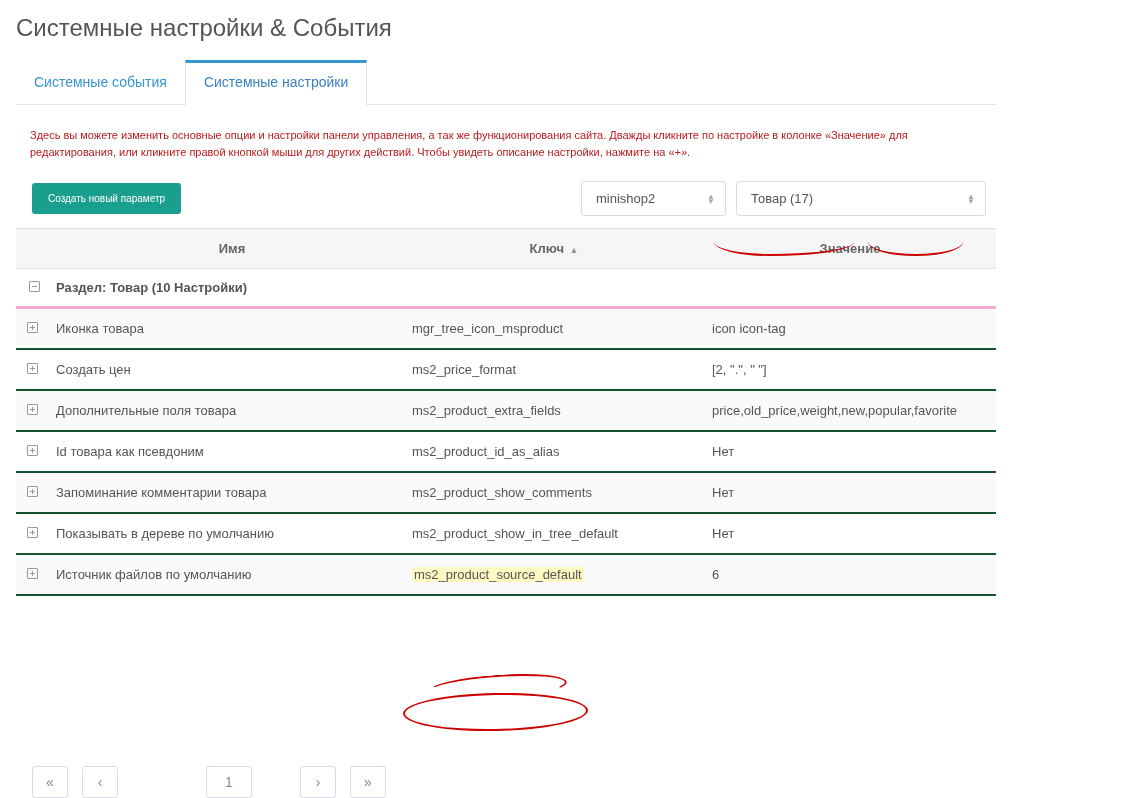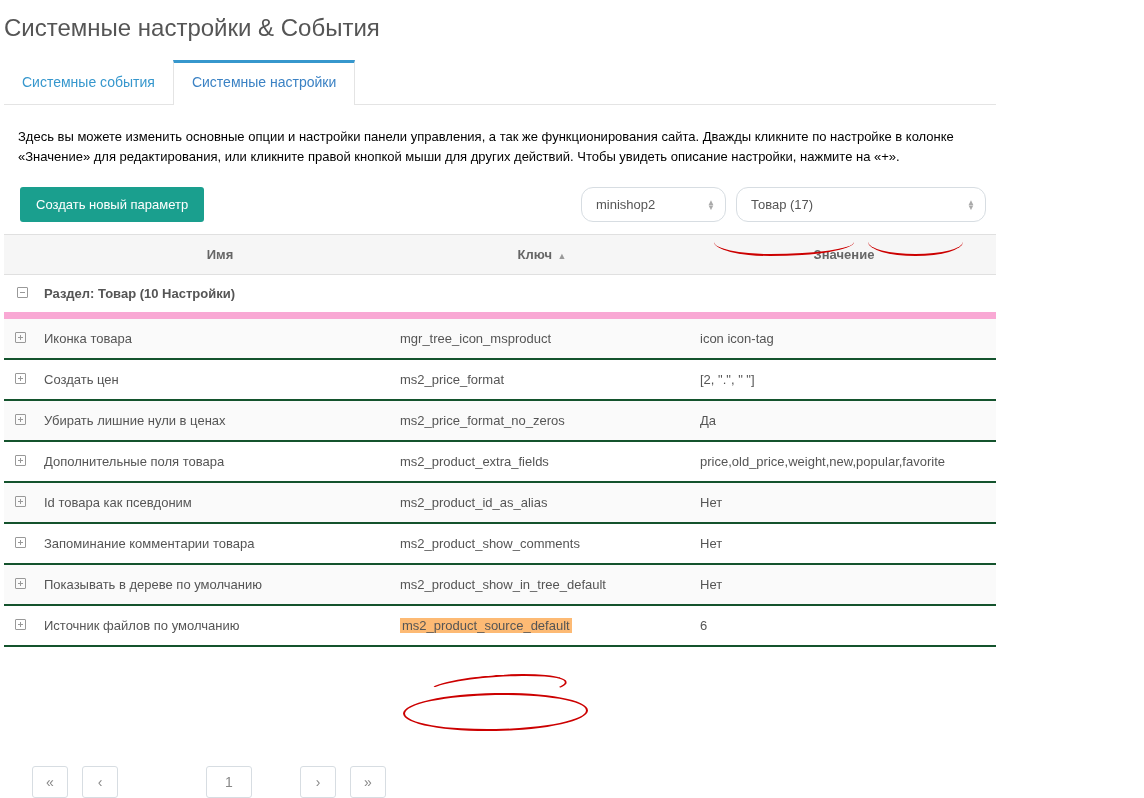--- a/index.html
+++ b/index.html
@@ -1,53 +1,53 @@
 <!DOCTYPE html>
 <html><head>
 <meta charset="utf-8">
 <style>
 *{box-sizing:border-box;margin:0;padding:0}
 body{font-family:-apple-system,BlinkMacSystemFont,"Segoe UI",Helvetica,Arial,sans-serif;font-size:13px;color:#444;background:#fff;overflow:hidden}
-.page{width:996px;height:798px;position:relative;padding:10px 0 0 4px}
+.page{width:996px;height:798px;position:relative;padding:10px 0 0 16px}
 h2{font-size:24px;font-weight:400;color:#555;margin:4px 0 18px 0}
 .tabs{display:flex;border-bottom:1px solid #e4e4e4}
 .tab{padding:14px 18px;color:#3697cd;cursor:pointer;font-size:14px}
 .tab.active{color:#3b82c4;border-top:3px solid #3697cd;border-left:1px solid #e4e4e4;border-right:1px solid #e4e4e4;background:#fff;margin-bottom:-1px;padding-top:11px}
-.desc{padding:22px 14px 10px 14px;color:#000000;font-size:13px;line-height:1.55}
+.desc{padding:22px 14px 10px 14px;color:#b91c1c;font-size:11px;line-height:1.55}
 .toolbar{display:flex;align-items:center;padding:10px 0 12px 16px}
-.btn-primary{background:#1a9f8e;color:#fff;border:none;padding:10px 16px;border-radius:3px;font-size:13px;cursor:pointer}
+.btn-primary{background:#1a9f8e;color:#fff;border:none;padding:10px 16px;border-radius:3px;font-size:10px;cursor:pointer}
 .spacer{flex:1}
-.select{display:flex;align-items:center;justify-content:space-between;border:1px solid #d7dde2;border-radius:12px;padding:9px 10px 9px 14px;margin-right:10px;font-size:13px;color:#555;background:#fff;cursor:pointer}
+.select{display:flex;align-items:center;justify-content:space-between;border:1px solid #d7dde2;border-radius:3px;padding:9px 10px 9px 14px;margin-right:10px;font-size:13px;color:#555;background:#fff;cursor:pointer}
 .select.ns{width:145px}
 .select.area{width:250px}
 .sort-icons{display:inline-flex;flex-direction:column;line-height:5px;color:#aaa;font-size:8px}
 .underline{position:absolute;border-top:2px solid #c00;border-radius:50%}
 .u1{top:242px;left:714px;width:140px;height:14px;border:none;border-bottom:2px solid #c00;border-radius:0 0 60% 40%/0 0 100% 100%}
 .u2{top:242px;left:868px;width:95px;height:14px;border:none;border-bottom:2px solid #c00;border-radius:0 0 50% 50%/0 0 100% 100%}
 .table{width:100%;border-collapse:collapse}
 .thead{background:#f6f6f6;border-top:1px solid #e0e0e0;border-bottom:1px solid #e0e0e0}
 .th{padding:12px 8px;text-align:center;color:#666;font-weight:600;font-size:13px}
 .th.exp{width:32px}
 .th.name{width:356px;padding-left:20px}
 .th.key{width:300px}
 .sort-asc{color:#999;font-size:9px;margin-left:3px}
-.group-row td{background:#fff;padding:11px 8px;border-bottom:7px solid #f9a8d4;font-weight:700;color:#555;font-size:13px}
+.group-row td{background:#fff;padding:11px 8px;border-bottom:3px solid #f9a8d4;font-weight:700;color:#555;font-size:13px}
 .group-row .gicon{width:32px;text-align:center;padding-left:12px}
 tr.row td{padding:12px 8px;border-bottom:2px solid #14532d;font-size:13px;color:#555}
 tr.row:nth-child(even) td{background:#fafafa}
 tr.row:nth-child(odd) td{background:#fff}
 .exp-cell{width:32px;text-align:center;padding-left:12px}
 .expand-icon{display:inline-block;width:11px;height:11px;border:1px solid #999;position:relative;border-radius:1px}
 .expand-icon::before{content:"";position:absolute;top:4px;left:2px;width:5px;height:1px;background:#999}
 .expand-icon.plus::after{content:"";position:absolute;left:4px;top:2px;width:1px;height:5px;background:#999}
 .expand-icon.minus::after{display:none}
 .val-yes{color:#2e8b2e}
 .val-no{color:#b33}
 .val-txt{color:#555}
-.highlight-key{background:#fdba74;padding:0 2px}
+.highlight-key{background:#fef9c3;padding:0 2px}
 .circle{position:absolute;border:2px solid #c00;border-radius:50%;pointer-events:none}
 .c1{top:693px;left:403px;width:185px;height:38px;transform:rotate(-1deg)}
 .arc{position:absolute;border:2px solid #c00;border-radius:50%;pointer-events:none;border-bottom-color:transparent;border-left-color:transparent}
 .a1{top:675px;left:427px;width:140px;height:24px;transform:rotate(-4deg)}
 .pager{position:absolute;bottom:0;left:32px;display:flex;gap:14px}
 .pg-btn{width:36px;height:32px;border:1px solid #d7dde2;border-radius:3px;display:flex;align-items:center;justify-content:center;background:#fff;color:#888;font-size:14px}
 </style>
 </head>
 <body>
 
@@ -95,26 +95,20 @@
           <td class="val-txt">icon icon-tag</td>
         </tr>
         <tr class="row">
           <td class="exp-cell"><span class="expand-icon plus"></span></td>
           <td>Создать цен</td>
           <td>ms2_price_format</td>
           <td class="val-txt">[2, ".", " "]</td>
         </tr>
         <tr class="row">
           <td class="exp-cell"><span class="expand-icon plus"></span></td>
-          <td>Убирать лишние нули в ценах</td>
-          <td>ms2_price_format_no_zeros</td>
-          <td class="val-yes">Да</td>
-        </tr>
-        <tr class="row">
-          <td class="exp-cell"><span class="expand-icon plus"></span></td>
           <td>Дополнительные поля товара</td>
           <td>ms2_product_extra_fields</td>
           <td class="val-txt">price,old_price,weight,new,popular,favorite</td>
         </tr>
         <tr class="row">
           <td class="exp-cell"><span class="expand-icon plus"></span></td>
           <td>Id товара как псевдоним</td>
           <td>ms2_product_id_as_alias</td>
           <td class="val-no">Нет</td>
         </tr>

